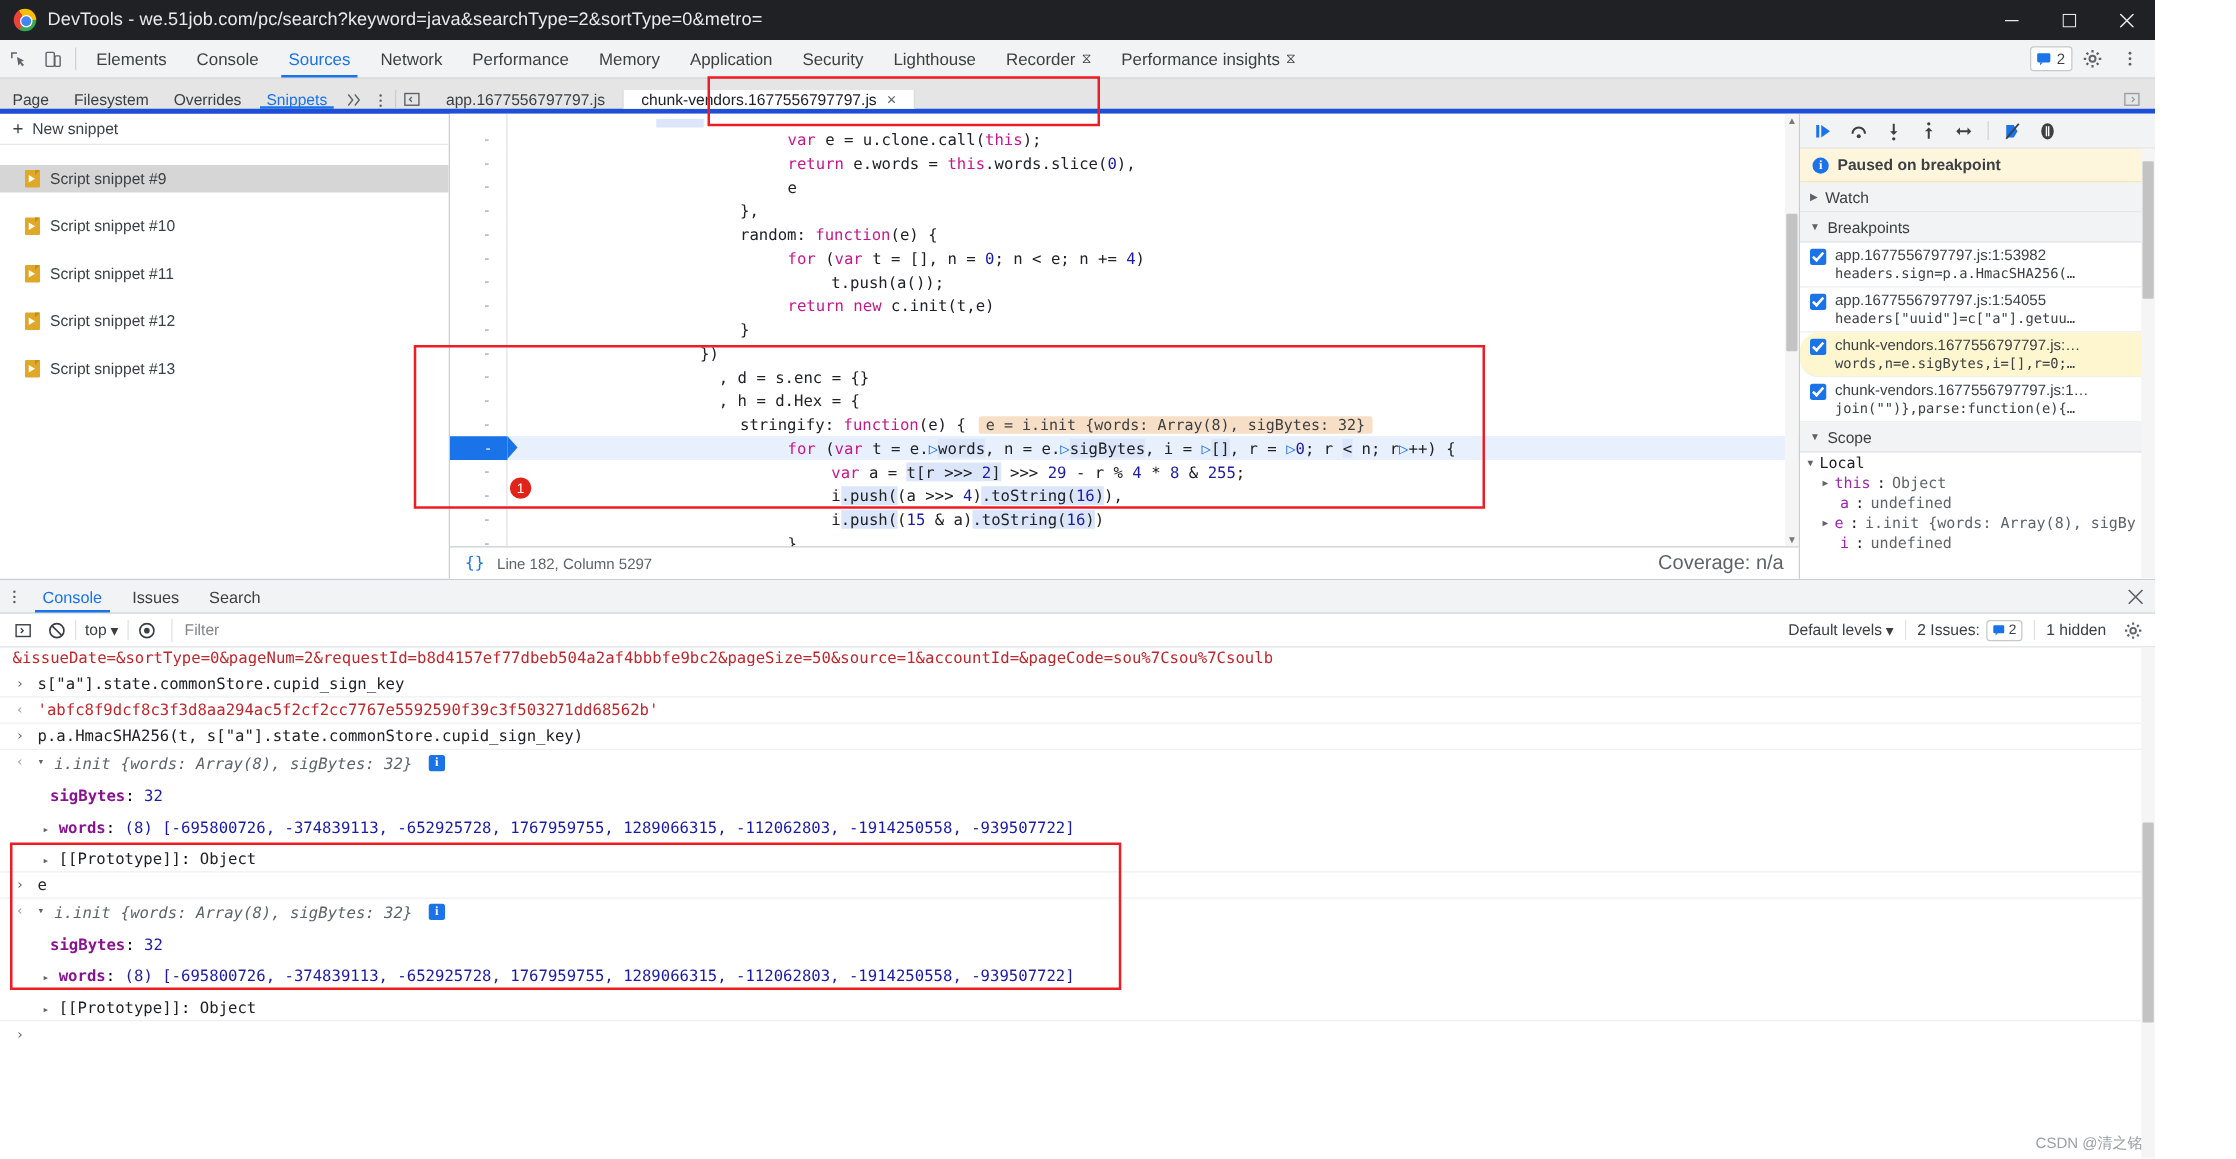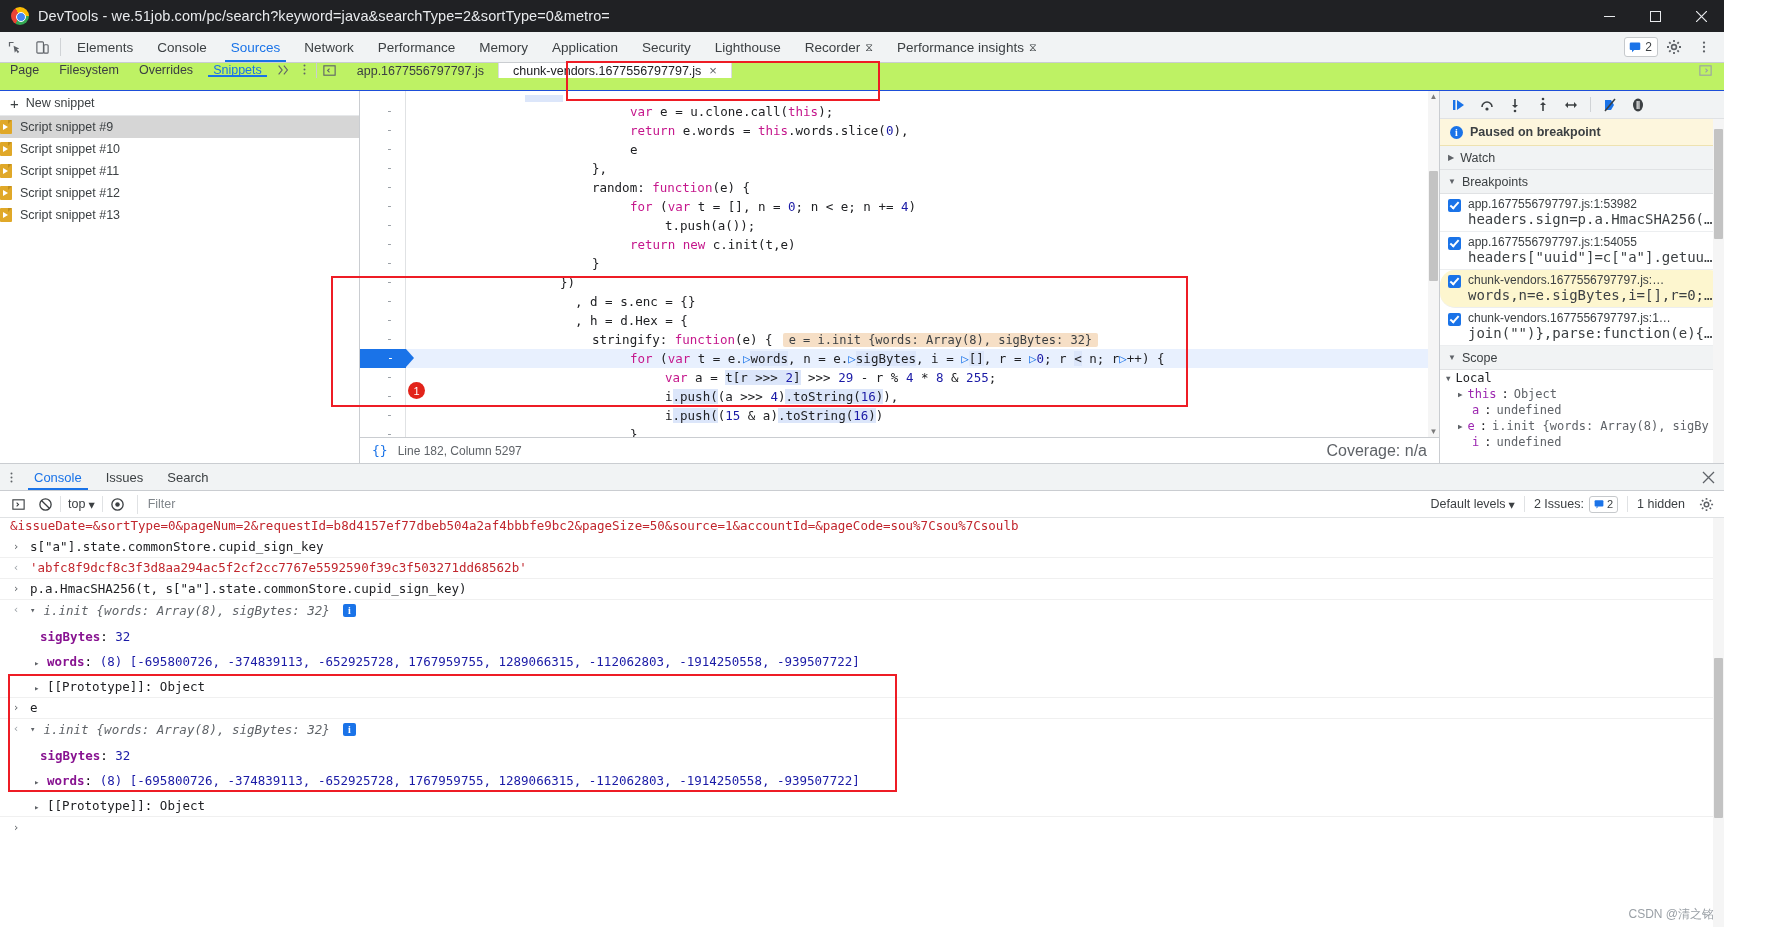--- a/index.html
+++ b/index.html
@@ -52,22 +52,22 @@
   }
   .dt-tab .exp-badge { margin-left: 5px; font-size: 11px; }
   .dt-right { margin-left: auto; display: flex; align-items: center; padding-right: 6px; gap: 2px; }
   .issues-chip {
     display: flex; align-items: center; gap: 4px; border: 1px solid #c6c9cc; border-radius: 3px;
     padding: 1px 5px 1px 4px; font-size: 12px; color: #3c4043; background: #fff; height: 20px;
   }
 
   
   .subbar {
-    height: 28px; background: #bef264; border-bottom: 1px solid #1d4ed8;
-    display: flex; align-items: flex-start; flex: 0 0 28px; position: relative;
+    height: 28px; background: #e5e5e5; border-bottom: 4px solid #1d4ed8;
+    display: flex; align-items: flex-end; flex: 0 0 28px; position: relative;
   }
   .nav-tab {
     padding: 0 10px; display: flex; align-items: center; font-size: 12.5px; color: #3c4043; position: relative;
   }
   .nav-tab.active { color: #1a73e8; }
   .nav-tab.active::after {
     content: ""; position: absolute; left: 5px; right: 5px; bottom: 0; height: 2px; background: #1a73e8;
   }
   .kebab { width: 22px; display: flex; align-items: center; justify-content: center; color: #5f6368; }
   .file-tabbar { display: flex; align-items: stretch; border-left: 1px solid #cacdd1; flex: 1; }
@@ -86,22 +86,22 @@
   .nav-pane {
     width: 360px; flex: 0 0 360px; background: #fff; border-right: 1px solid #cacdd1;
     display: flex; flex-direction: column; overflow: hidden;
   }
   .new-snippet {
     height: 25px; display: flex; align-items: center; gap: 7px; padding-left: 10px;
     font-size: 12.5px; color: #3c4043; border-bottom: 1px solid #e6e8ea;
   }
   .new-snippet .plus { font-size: 15px; color: #3c4043; line-height: 1; }
   .snip-row {
-    height: 22px; display: flex; align-items: center; gap: 8px; 
-    font-size: 12.5px; color: #3c4043;
+    height: 22px; display: flex; align-items: center; gap: 8px; padding-left: 20px;
+    font-size: 12.5px; color: #3c4043; margin-top: 16px;
   }
   .snip-row.selected { background: #d6d6d6; }
   .snip-icon {
     width: 12px; height: 14px; flex: 0 0 12px; background: #e0a828; position: relative; border-radius: 1px;
   }
   .snip-icon::before {
     content: ""; position: absolute; right: 0; top: 0; border-left: 4px solid #c3901c;
     border-bottom: 4px solid transparent; width: 0; height: 0;
   }
   .snip-icon::after {
@@ -192,21 +192,21 @@
     width: 13px; height: 13px; flex: 0 0 13px; background: #1a73e8; border-radius: 2px;
     position: relative; margin-top: 2px;
   }
   .cb::after {
     content: ""; position: absolute; left: 4px; top: 1px; width: 3px; height: 7px;
     border: solid #fff; border-width: 0 2px 2px 0; transform: rotate(42deg);
   }
   .bp-text { min-width: 0; }
   .bp-loc { color: #3c4043; font-size: 12px; white-space: nowrap; overflow: hidden; text-overflow: ellipsis; }
   .bp-snip {
-    color: #3c4043; font-family: "DejaVu Sans Mono", monospace; font-size: 14px;
+    color: #3c4043; font-family: "DejaVu Sans Mono", monospace; font-size: 11px;
     white-space: nowrap; overflow: hidden; text-overflow: ellipsis;
   }
   .scope-row {
     font-family: "DejaVu Sans Mono", monospace; font-size: 12px; padding: 1px 4px;
     display: flex; align-items: center; gap: 5px; color: #202124;
   }
   .scope-row .tri { font-size: 7.5px; }
   .sc-name { color: #9c27b0; }
   .sc-val { color: #5f6368; }
   .dbg-vscroll { position: absolute; right: 0; top: 28px; bottom: 0; width: 11px; background: #f5f5f5; }

